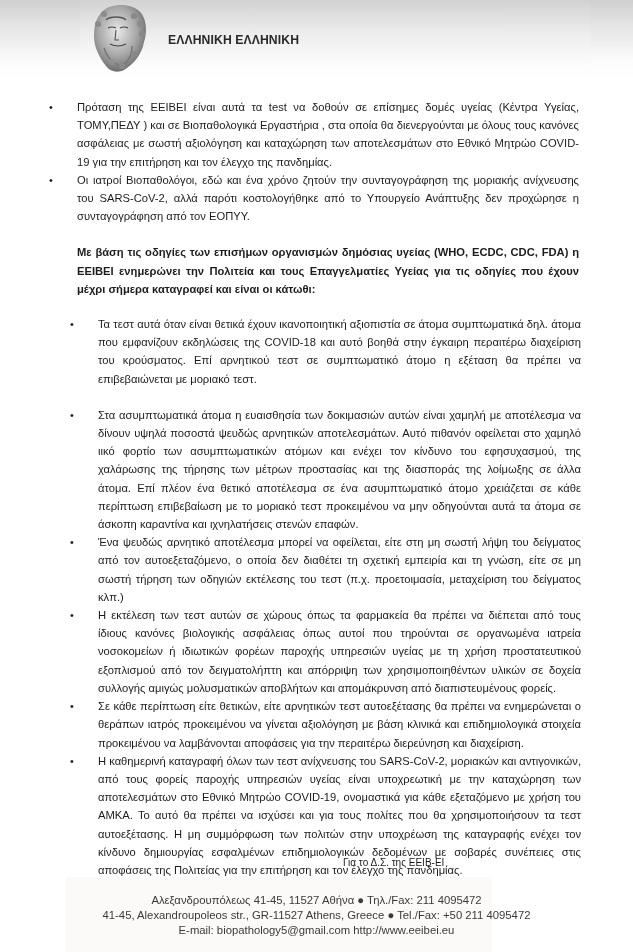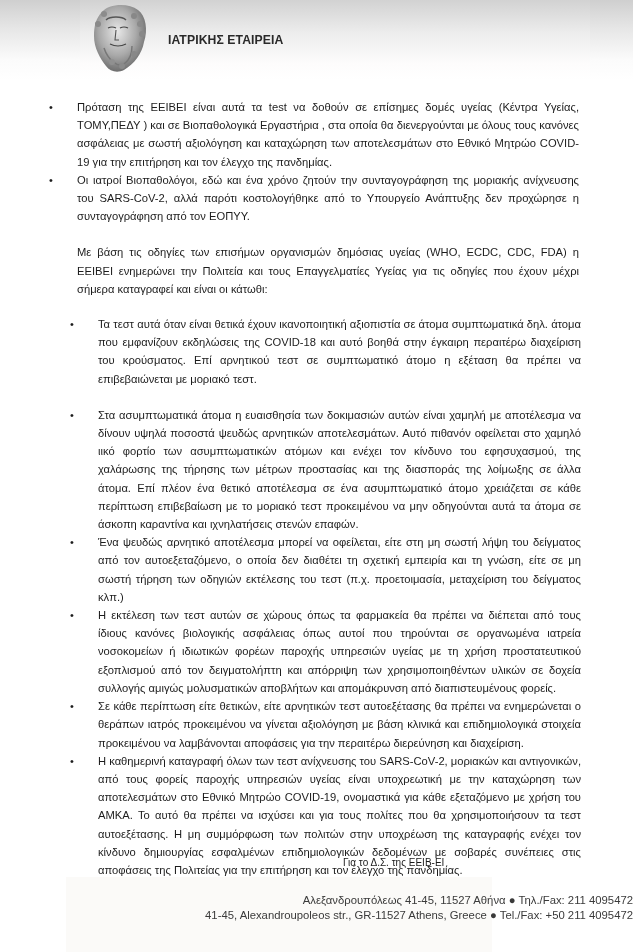--- a/index.html
+++ b/index.html
@@ -33,31 +33,31 @@
   .blist li {
     position: relative; text-align: justify; margin: 0;
   }
   .blist li .bullet {
     position: absolute; left: -28px; top: 0; font-size: 11px;
   }
   .list1 li { margin-left: 77px; width: 502px; }
   .list2 li { margin-left: 98px; width: 483px; }
   .list2 li.gap { margin-bottom: 18px; }
   .intro {
-    margin: 18px 12px 17px 77px; width: 502px; font-weight: normal; text-align: justify;
+    margin: 18px 12px 17px 77px; width: 502px; font-weight: bold; text-align: justify;
   }
   .signature {
     position: absolute; left: 343px; top: 857px; font-size: 10px;
   }
   .footer {
     position: absolute; left: 66px; top: 877px; width: 426px; height: 75px;
     background: #fbfaf8;
   }
   .footer-text {
-    position: absolute; left: 0; top: 893px; width: 633px; text-align: right;
+    position: absolute; left: 0; top: 893px; width: 633px; text-align: center;
     font-family: "Liberation Sans", sans-serif; font-size: 11.3px; line-height: 15px; color: #3a3a3a;
   }
 </style>
 </head>
 <body>
 
 <div class="header">
   <div class="header-inner"></div>
   <svg class="logo" viewBox="0 0 62 72">
     <defs>
@@ -76,21 +76,21 @@
     <circle cx="46" cy="14" r="3" fill="#888"></circle>
       <circle cx="52" cy="22" r="3" fill="#8a8a8a"></circle>
     <circle cx="54" cy="32" r="3" fill="#888"></circle>
       <circle cx="16" cy="12" r="3" fill="#8c8c8c"></circle>
     <circle cx="10" cy="22" r="3" fill="#8a8a8a"></circle>
       <circle cx="24" cy="60" r="3" fill="#909090"></circle>
     <circle cx="34" cy="64" r="3" fill="#8a8a8a"></circle>
       <circle cx="46" cy="52" r="3" fill="#888"></circle>
   </svg>
   <div class="org-name">
-    <div>ΙΑΤΡΙΚΗΣ ΕΤΑΙΡΕΙΑ</div>
+    <div>ΕΛΛΗΝΙΚΗ ΕΛΛΗΝΙΚΗ</div>
   </div>
 </div>
 
 <div class="content">
   <ul class="blist list1">
     <li><span class="bullet">•</span><span>Πρόταση της ΕΕΙΒΕΙ είναι αυτά τα test να δοθούν σε επίσημες δομές υγείας (Κέντρα Υγείας, ΤΟΜΥ,ΠΕΔΥ ) και σε Βιοπαθολογικά Εργαστήρια , στα οποία θα διενεργούνται με όλους τους κανόνες ασφάλειας με σωστή αξιολόγηση και καταχώρηση των αποτελεσμάτων στο Εθνικό Μητρώο COVID-19 για την επιτήρηση και τον έλεγχο της πανδημίας.</span></li>
     <li><span class="bullet">•</span><span>Οι ιατροί Βιοπαθολόγοι, εδώ και ένα χρόνο ζητούν την συνταγογράφηση της μοριακής ανίχνευσης του SARS-CoV-2, αλλά παρότι κοστολογήθηκε από το Υπουργείο Ανάπτυξης δεν προχώρησε η συνταγογράφηση από τον ΕΟΠΥΥ.</span></li>
   </ul>
 
   <p class="intro">Με βάση τις οδηγίες των επισήμων οργανισμών δημόσιας υγείας (WHO, ECDC, CDC, FDA) η ΕΕΙΒΕΙ ενημερώνει την Πολιτεία και τους Επαγγελματίες Υγείας για τις οδηγίες που έχουν μέχρι σήμερα καταγραφεί και είναι οι κάτωθι:</p>
@@ -104,13 +104,14 @@
     <li><span class="bullet">•</span><span>Η καθημερινή καταγραφή όλων των τεστ ανίχνευσης του SARS-CoV-2, μοριακών και αντιγονικών, από τους φορείς παροχής υπηρεσιών υγείας είναι υποχρεωτική με την καταχώρηση των αποτελεσμάτων στο Εθνικό Μητρώο COVID-19, ονομαστικά για κάθε εξεταζόμενο με χρήση του ΑΜΚΑ. Το αυτό θα πρέπει να ισχύσει και για τους πολίτες που θα χρησιμοποιήσουν τα τεστ αυτοεξέτασης. Η μη συμμόρφωση των πολιτών στην υποχρέωση της καταγραφής ενέχει τον κίνδυνο δημιουργίας εσφαλμένων επιδημιολογικών δεδομένων με σοβαρές συνέπειες στις αποφάσεις της Πολιτείας για την επιτήρηση και τον έλεγχο της πανδημίας.</span></li>
   </ul>
 </div>
 
 <div class="signature">Για το Δ.Σ. της ΕΕΙΒ-ΕΙ</div>
 
 <div class="footer"></div>
 <div class="footer-text">
   <div>Αλεξανδρουπόλεως 41-45, 11527 Αθήνα ● Τηλ./Fax: 211 4095472</div>
   <div>41-45, Alexandroupoleos str., GR-11527 Athens, Greece ● Tel./Fax: +50 211 4095472</div>
+  <div>E-mail: biopathology5@gmail.com http://www.eeibei.eu</div>
 </div>
 
 </body></html>

